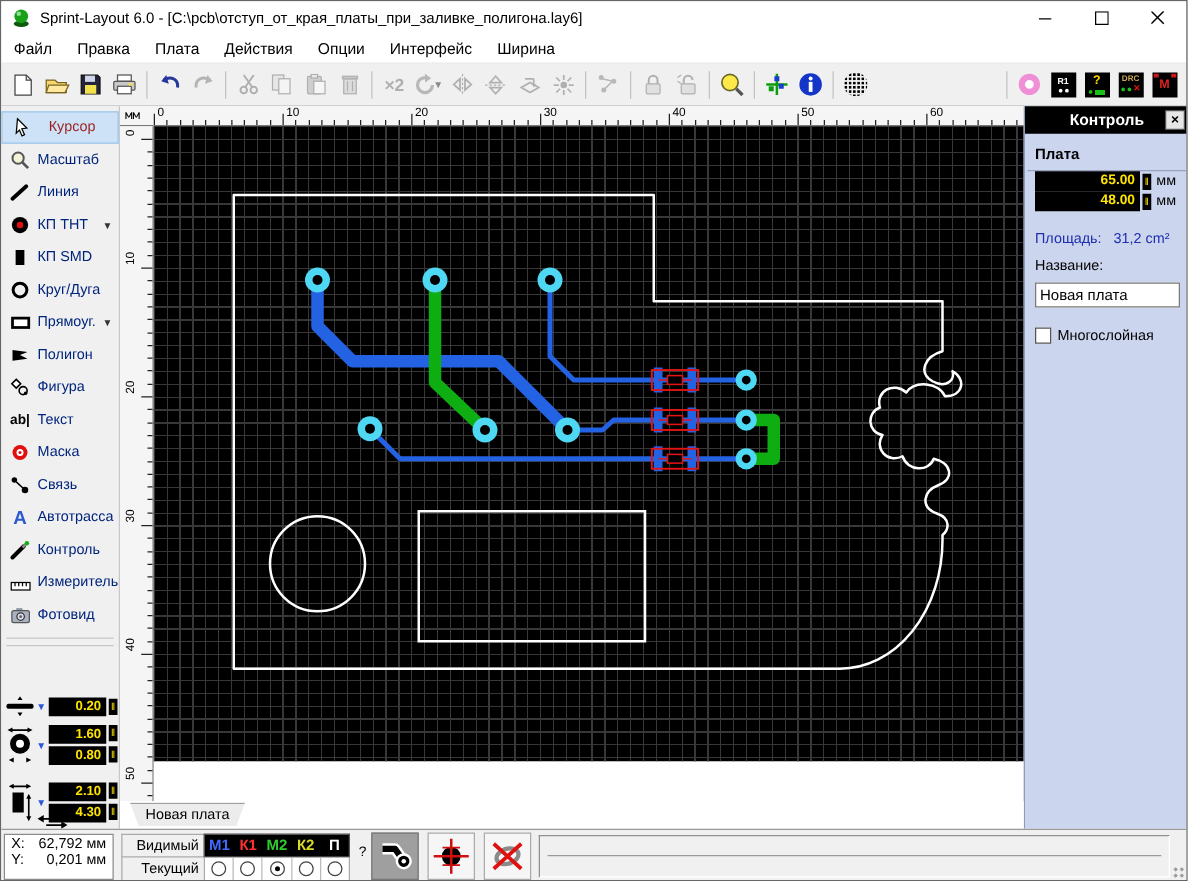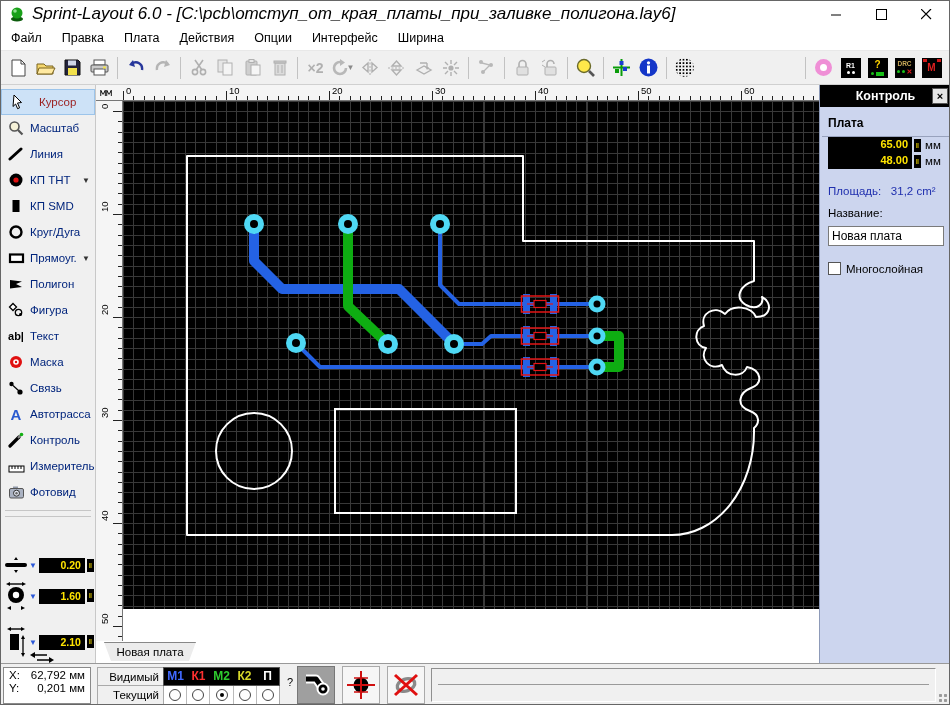--- a/index.html
+++ b/index.html
@@ -5,25 +5,25 @@
   * { margin:0; padding:0; box-sizing:border-box; }
   html,body { background:#d8d8d8; }
   .app {
     position:relative; width:950px; height:705px; background:#fff;
     font-family:"Liberation Sans", sans-serif; font-size:12px; color:#000;
     border:1px solid #666; overflow:hidden;
   }
   
   .titlebar { position:absolute; left:0; top:0; width:100%; height:26px; background:#fff; display:flex; align-items:center; }
   .applogo { width:16px; height:16px; margin:0 7px 0 8px; }
-  .title { font-size:17px; white-space:nowrap;font-style:italic; }
+  .title { font-size:12px; white-space:nowrap; }
   .wbtns { margin-left:auto; display:flex; height:26px; }
   .wbtn { width:45px; height:26px; display:flex; align-items:center; justify-content:center; }
   
-  .menubar { position:absolute; left:0; top:26px; width:100%; height:24px; background:#fff; display:flex; align-items:flex-start; border-bottom:1px solid #e8e8e8; }
+  .menubar { position:absolute; left:0; top:26px; width:100%; height:24px; background:#fff; display:flex; align-items:center; border-bottom:1px solid #e8e8e8; }
   .menuitem { padding:4px 10px; font-size:12.5px; }
   
   .toolbar { position:absolute; left:0; top:50px; width:100%; height:34px; background:#f0f0f0; border-bottom:1px solid #d0d0d0; display:flex; align-items:center; padding:0 4px; }
   .tbtn { width:27px; height:27px; display:flex; align-items:center; justify-content:center; border-radius:2px; flex:none; }
   .tsep { width:1px; height:22px; background:#c2c2c2; margin:0 4px; flex:none; }
   .caret { font-size:8px; color:#8a8a8a; margin-left:-2px; }
   .x2 { font-weight:bold; font-size:14px; color:#b0b0b0; }
   .ricon { width:20px; height:20px; background:#000; color:#fff; display:flex; flex-direction:column; align-items:center; justify-content:center; font-size:7px; font-weight:bold; line-height:1; margin:0 3px; }
   .ricon .sub { display:flex; gap:2px; margin-top:2px; }
   .dot { width:3px; height:3px; border-radius:50%; }
@@ -492,41 +492,41 @@
     </div>
     <div class="vrow" style="left:4px;top:490px;height:42px">
       <svg width="22" height="30" viewBox="0 0 22 30">
           <circle cx="11" cy="14" r="8" fill="#000"></circle>
           <circle cx="11" cy="14" r="3.2" fill="#fff"></circle>
           <path d="M1 3 L5 1 L5 5 Z M21 3 L17 1 L17 5 Z" fill="#000"></path>
           <line x1="4" y1="3" x2="18" y2="3" stroke="#000" stroke-width="1.4"></line>
           <path d="M2 27 L6 25 V29 Z M20 27 L16 25 V29 Z" fill="#000"></path>
         </svg>
       <span class="bluedd">▼</span>
-      <span style="display:inline-flex;gap:2px">
+      <span style="display:inline-flex;flex-direction:column;gap:2px">
         <span style="display:flex">
             <span class="vbox">1.60</span>
             <span class="grip">‖</span>
           </span>
         <span style="display:flex">
             <span class="vbox">0.80</span>
             <span class="grip">‖</span>
           </span>
       </span>
     </div>
     <div class="vrow" style="left:4px;top:536px;height:42px">
       <svg width="22" height="32" viewBox="0 0 22 32">
           <path d="M2 3 L6 1 V5 Z M20 3 L16 1 V5 Z" fill="#000"></path>
           <line x1="5" y1="3" x2="17" y2="3" stroke="#000" stroke-width="1.4"></line>
           <rect x="5" y="8" width="9" height="16" fill="#000"></rect>
           <path d="M18 9 L16 13 H20 Z M18 31 L16 27 H20 Z" fill="#000"></path>
           <line x1="18" y1="11" x2="18" y2="29" stroke="#000" stroke-width="1.3"></line>
         </svg>
       <span class="bluedd">▼</span>
-      <span style="display:inline-flex;flex-direction:row;gap:2px">
+      <span style="display:inline-flex;flex-direction:column;gap:2px">
         <span style="display:flex">
             <span class="vbox">2.10</span>
             <span class="grip">‖</span>
           </span>
         <span style="display:flex">
             <span class="vbox">4.30</span>
             <span class="grip">‖</span>
           </span>
       </span>
     </div>

